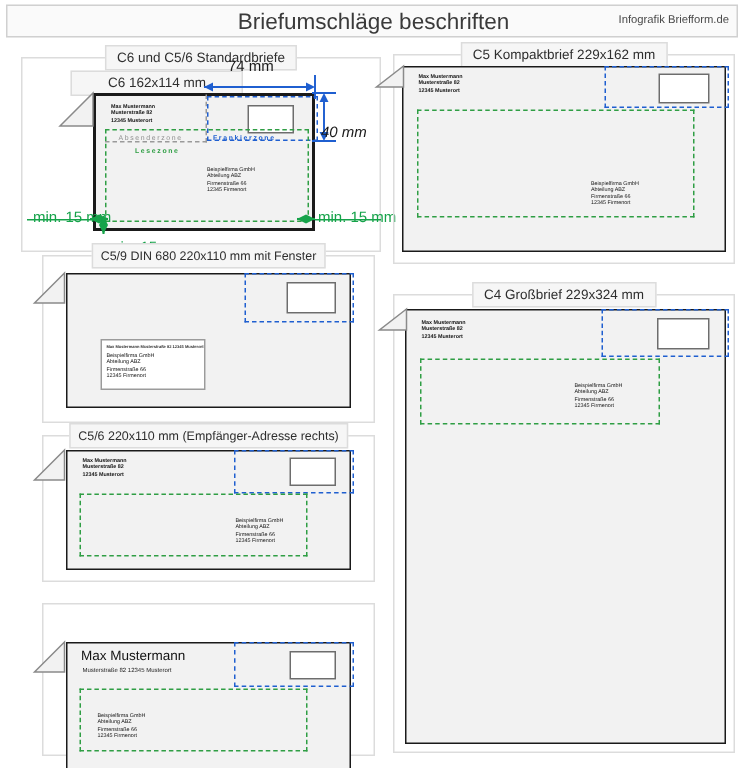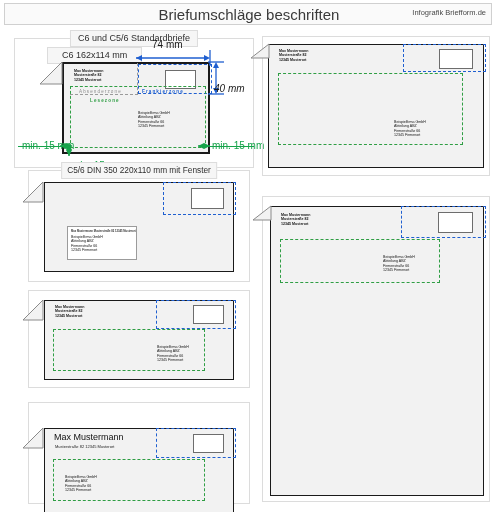--- a/index.html
+++ b/index.html
@@ -97,21 +97,21 @@
 <div class="header">
   <div class="header-title">Briefumschläge beschriften</div>
   <div class="header-credit">Infografik Briefform.de</div>
 </div>
 
 <div class="panel" style="left:14px;top:38px;width:240px;height:130px;">
   <div class="panel-frame"></div>
   <div class="panel-title">C6 und C5/6 Standardbriefe</div>
 </div>
 
-<div style="position:absolute;left:47px;top:47px;background:#f6f6f6;border:1px solid #dcdcdc;padding:1px 14px;font-size:9px;line-height:13px;color:#2e2e2e;white-space:nowrap;">C6 162x114 mm</div>
+<div style="position:absolute;left:47px;top:47px;background:#f6f6f6;border:1px solid #dcdcdc;padding:1px 24px;font-size:9px;line-height:13px;color:#2e2e2e;white-space:nowrap;">C6 162x114 mm</div>
 
 <div style="position:absolute;left:18px;top:146px;width:60px;height:1px;background:#16a34a;"></div>
 <div style="position:absolute;left:202px;top:146px;width:52px;height:1px;background:#16a34a;"></div>
 
 <div class="env" style="left:62px;top:62px;width:148px;height:92px;">
 
   <svg class="overlay" width="30" height="30" style="left:-28px;top:-2px;">
     <polygon points="26,0 4,22 26,22" fill="#f2f2f2" stroke="#8a8a8a" stroke-width="1"></polygon>
   </svg>
 
@@ -168,41 +168,42 @@
   <line x1="6" y1="2" x2="6" y2="14" stroke="#16a34a" stroke-width="1.4"></line>
   <polygon points="6,2 3,8 9,8" fill="#16a34a"></polygon>
   <polygon points="6,14 3,8 9,8" fill="#16a34a"></polygon>
 </svg>
 <div class="dim-label green" style="left:22px;top:140px;">min. 15 mm</div>
 <div class="dim-label green" style="left:212px;top:140px;">min. 15 mm</div>
 <div class="dim-label green" style="left:72px;top:160px;">min. 15 mm</div>
 
 <div class="panel" style="left:28px;top:170px;width:222px;height:112px;">
   <div class="panel-frame"></div>
-  <div class="panel-title small">C5/6 DIN 350 220x110 mm mit Fenster</div>
+  <div class="panel-title small">C5/9 DIN 680 220x110 mm mit Fenster</div>
 </div>
 
 <div class="env thin" style="left:44px;top:182px;width:190px;height:90px;">
   <svg class="overlay" width="26" height="28" style="left:-24px;top:-1px;">
     <polygon points="22,0 2,20 22,20" fill="#f2f2f2" stroke="#8a8a8a" stroke-width="1"></polygon>
   </svg>
   <div class="zone zone-frank" style="left:118px;top:-1px;width:73px;height:33px;"></div>
   <div class="stamp" style="left:146px;top:5px;width:33px;height:21px;"></div>
 
   <div class="window" style="left:22px;top:43px;width:70px;height:34px;">
     <div class="win-sender" style="left:3px;top:3px;">Max Mustermann Musterstraße 82 12345 Musterort</div>
     <div class="addr" style="left:3px;top:8px;">Beispielfirma GmbH
 Abteilung ABZ
 Firmenstraße 66
 12345 Firmenort</div>
   </div>
 </div>
 
 <div class="panel" style="left:28px;top:290px;width:222px;height:98px;">
   <div class="panel-frame"></div>
+  <div class="panel-title small">C5/6 220x110 mm (Empfänger-Adresse rechts)</div>
 </div>
 
 <div class="env thin" style="left:44px;top:300px;width:190px;height:80px;">
   <svg class="overlay" width="26" height="28" style="left:-24px;top:-1px;">
     <polygon points="22,0 2,20 22,20" fill="#f2f2f2" stroke="#8a8a8a" stroke-width="1"></polygon>
   </svg>
   <div class="zone zone-frank" style="left:111px;top:-1px;width:80px;height:29px;"></div>
   <div class="stamp" style="left:148px;top:4px;width:31px;height:19px;"></div>
   <div class="zone zone-read" style="left:8px;top:28px;width:152px;height:42px;"></div>
   <div class="addr b" style="left:10px;top:4px;">Max Mustermann
@@ -228,40 +229,42 @@
   <div class="addr-lg-name" style="left:9px;top:3px;">Max Mustermann</div>
   <div class="addr-lg-sub" style="left:10px;top:15px;">Musterstraße 82 12345 Musterort</div>
   <div class="addr" style="left:20px;top:46px;">Beispielfirma GmbH
 Abteilung ABZ
 Firmenstraße 66
 12345 Firmenort</div>
 </div>
 
 <div class="panel" style="left:262px;top:36px;width:228px;height:140px;">
   <div class="panel-frame"></div>
+  <div class="panel-title">C5 Kompaktbrief 229x162 mm</div>
 </div>
 
 <div class="env thin" style="left:268px;top:44px;width:216px;height:124px;">
   <svg class="overlay" width="26" height="28" style="left:-18px;top:-1px;">
     <polygon points="18,0 0,14 18,14" fill="#f2f2f2" stroke="#8a8a8a" stroke-width="1"></polygon>
   </svg>
   <div class="zone zone-frank" style="left:134px;top:-1px;width:83px;height:28px;"></div>
   <div class="stamp" style="left:170px;top:4px;width:34px;height:20px;"></div>
   <div class="zone zone-read" style="left:9px;top:28px;width:185px;height:72px;"></div>
   <div class="addr b" style="left:10px;top:4px;">Max Mustermann
 Musterstraße 82
 12345 Musterort</div>
   <div class="addr" style="left:125px;top:75px;">Beispielfirma GmbH
 Abteilung ABZ
 Firmenstraße 66
 12345 Firmenort</div>
 </div>
 
 <div class="panel" style="left:262px;top:196px;width:228px;height:306px;">
   <div class="panel-frame"></div>
+  <div class="panel-title">C4 Großbrief 229x324 mm</div>
 </div>
 
 <div class="env thin" style="left:270px;top:206px;width:214px;height:290px;">
   <svg class="overlay" width="26" height="28" style="left:-18px;top:-1px;">
     <polygon points="18,0 0,14 18,14" fill="#f2f2f2" stroke="#8a8a8a" stroke-width="1"></polygon>
   </svg>
   <div class="zone zone-frank" style="left:130px;top:-1px;width:85px;height:32px;"></div>
   <div class="stamp" style="left:167px;top:5px;width:35px;height:21px;"></div>
   <div class="zone zone-read" style="left:9px;top:32px;width:160px;height:44px;"></div>
   <div class="addr b" style="left:10px;top:6px;">Max Mustermann

